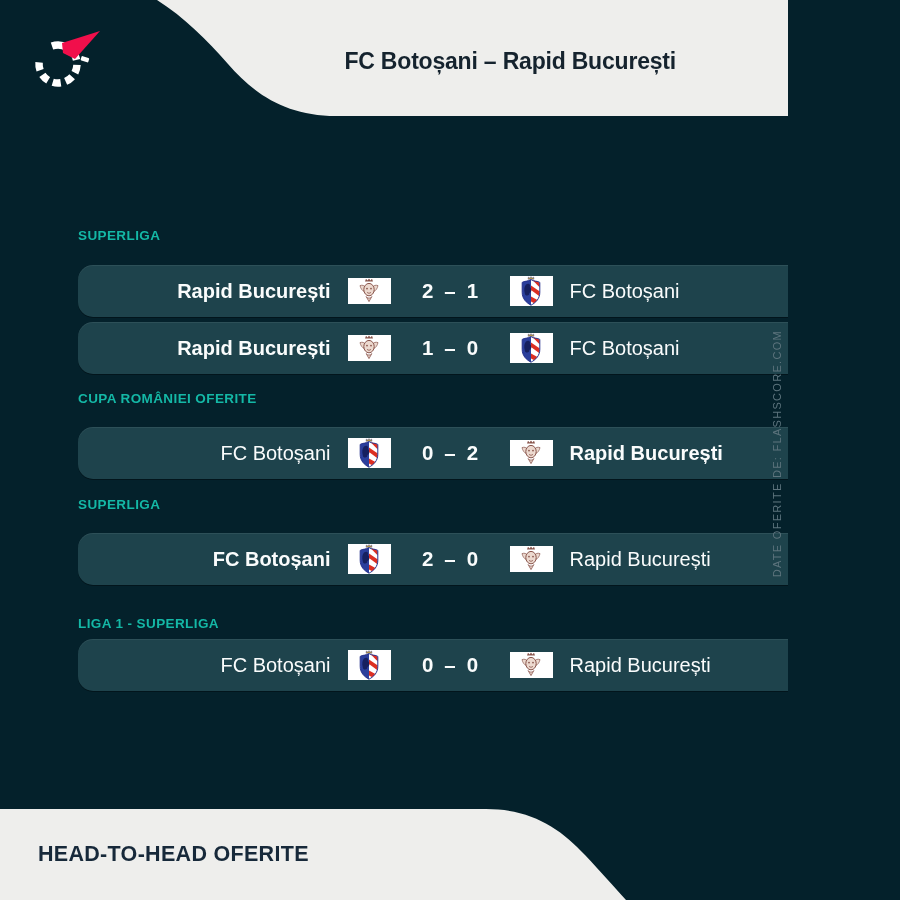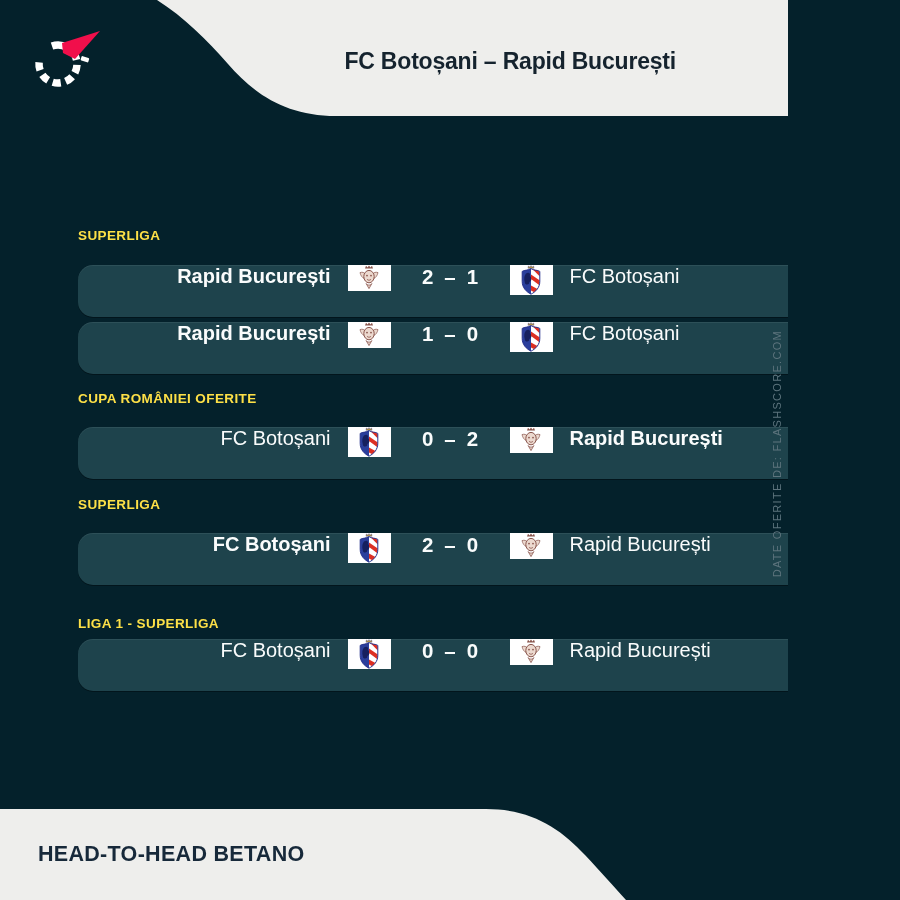--- a/index.html
+++ b/index.html
@@ -31,26 +31,26 @@
   
   .watermark{
     position:absolute;right:5px;top:330px;
     writing-mode:vertical-rl;transform:rotate(180deg);
     font-size:11px;letter-spacing:1.3px;color:#5d747d;white-space:nowrap;
   }
 
   
   .section-label{
     position:absolute;left:78px;height:18px;line-height:18px;
-    font-size:13.5px;font-weight:700;color:#fde047;letter-spacing:0.4px;white-space:nowrap;
+    font-size:13.5px;font-weight:700;color:#14b8a6;letter-spacing:0.4px;white-space:nowrap;
   }
   .match-row{
     position:absolute;left:78px;width:744px;height:52px;
     background:#1e434c;border-radius:15px;overflow:hidden;
-    display:flex;align-items:flex-start;
+    display:flex;align-items:center;
     box-shadow:inset 0 1px 0 rgba(255,255,255,0.07), 0 1px 0 rgba(0,0,0,0.35);
   }
   .cell{display:flex;align-items:center;color:#fafcfc;font-size:20px;font-weight:400;}
   .cell.name{flex:1 1 0;min-width:0;white-space:nowrap;}
   .cell.name.home{justify-content:flex-end;padding-right:17px;}
   .cell.name.away{justify-content:flex-start;padding-left:17px;}
   .bold{font-weight:700;}
   .crest-box{
     flex:0 0 43px;background:#ffffff;display:flex;align-items:center;justify-content:center;
   }
@@ -252,15 +252,15 @@
           <use href="#crest-rapid"></use>
         </svg>
       </div>
     <div class="cell name away">
         <span>Rapid București</span>
       </div>
   </div>
 
   <div class="watermark">DATE OFERITE DE: FLASHSCORE.COM</div>
 
-  <div class="footer-title">HEAD-TO-HEAD BETANO</div>
+  <div class="footer-title">HEAD-TO-HEAD OFERITE</div>
 
 </div>
 
 </body></html>

